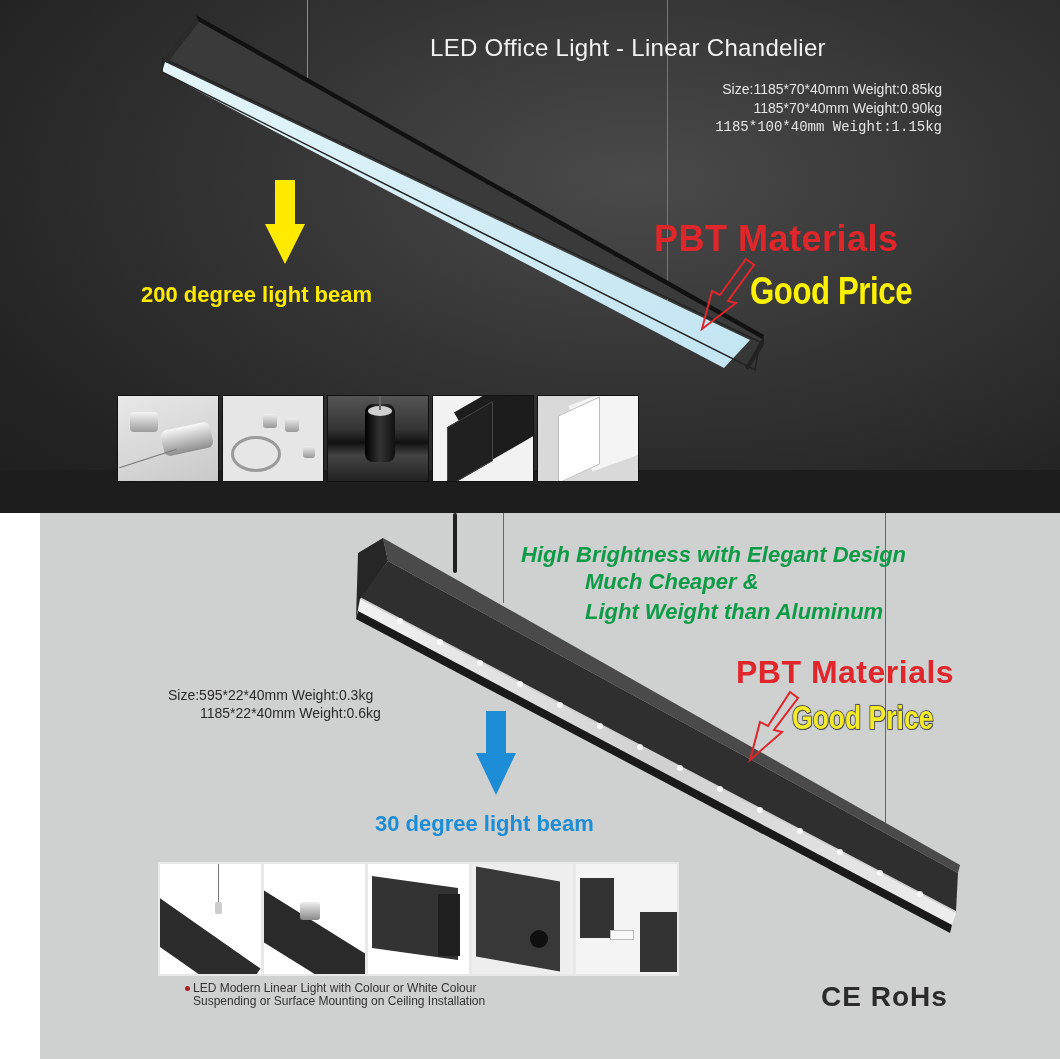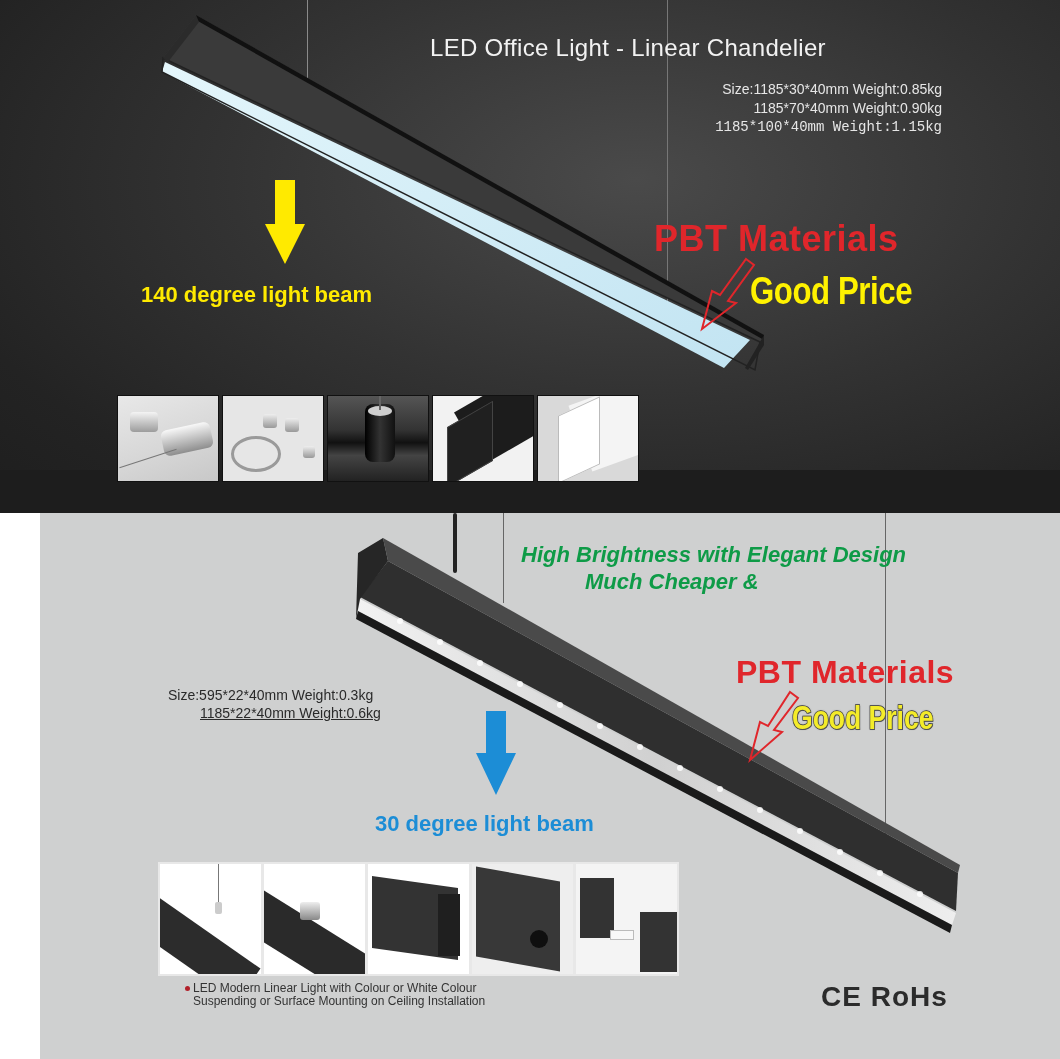--- a/index.html
+++ b/index.html
@@ -76,28 +76,28 @@
     <polygon points="196,15 764,335 764,340 196,20" fill="#111"></polygon>
 
     <polygon points="165,62 750,340 724,368 162,72" fill="url(#diffuser)"></polygon>
     <polygon points="163,58 760,342 755,370 162,72" fill="none" stroke="#222" stroke-width="1.5"></polygon>
 
     <polygon points="163,58 196,15 199,22 168,62" fill="#2b2b2b"></polygon>
     <polygon points="764,335 764,345 748,370 745,368" fill="#222"></polygon>
   </svg>
 
   <div class="abs title-top">LED Office Light - Linear Chandelier</div>
-  <div class="abs spec-top" style="top:80px;">Size:1185*30*40mm  Weight:0.85kg</div>
+  <div class="abs spec-top" style="top:80px;">Size:1185*70*40mm  Weight:0.85kg</div>
   <div class="abs spec-top" style="top:99px;">1185*70*40mm  Weight:0.90kg</div>
   <div class="abs spec-top" style="top:118px;font-family:Liberation Mono, monospace;">1185*100*40mm  Weight:1.15kg</div>
 
   <svg width="44" height="86" style="position:absolute;left:263px;top:180px;">
     <polygon points="12,0 32,0 32,44 42,44 22,84 2,44 12,44" fill="#ffea00"></polygon>
   </svg>
-  <div class="abs beam-top">140 degree light beam</div>
+  <div class="abs beam-top">200 degree light beam</div>
 
   <div class="abs pbt-top">PBT Materials</div>
 
   <svg width="60" height="80" style="position:absolute;left:698px;top:255px;">
     <polygon points="48,4 56,10 30,46 38,48 4,74 14,36 22,40" fill="none" stroke="#e0262b" stroke-width="2"></polygon>
   </svg>
   <div class="abs good-top">Good Price</div>
 
   <div class="thumbs-top">
     <div class="thumb" style="background:linear-gradient(160deg,#e8e8e8 0%,#d6d6d6 60%,#c8c8c8 100%);position:relative;">
@@ -164,23 +164,24 @@
       <circle cx="720" cy="297" r="3"></circle>
         <circle cx="760" cy="318" r="3"></circle>
         <circle cx="800" cy="339" r="3"></circle>
       <circle cx="840" cy="360" r="3"></circle>
         <circle cx="880" cy="381" r="3"></circle>
     </g>
   </svg>
 
   <div class="abs green" style="left:481px;top:29px;">High Brightness with Elegant Design</div>
   <div class="abs green" style="left:545px;top:56px;">Much Cheaper &amp;</div>
+  <div class="abs green" style="left:545px;top:86px;">Light Weight than Aluminum</div>
 
   <div class="abs spec-bot" style="top:173px;">Size:595*22*40mm  Weight:0.3kg</div>
-  <div class="abs spec-bot" style="top:191px;left:160px;text-decoration:underline;">1185*22*40mm  Weight:0.6kg</div>
+  <div class="abs spec-bot" style="top:191px;left:160px;">1185*22*40mm  Weight:0.6kg</div>
 
   <div class="abs pbt-bot" style="top:141px;">PBT Materials</div>
 
   <svg width="60" height="80" style="position:absolute;left:706px;top:175px;">
     <polygon points="44,4 52,10 28,42 36,44 4,72 14,34 22,38" fill="none" stroke="#e0262b" stroke-width="2"></polygon>
   </svg>
   <div class="abs good-bot" style="top:185px;">Good Price</div>
 
   <svg width="44" height="86" style="position:absolute;left:434px;top:198px;">
     <polygon points="12,0 32,0 32,42 42,42 22,84 2,42 12,42" fill="#1c8dd6"></polygon>

